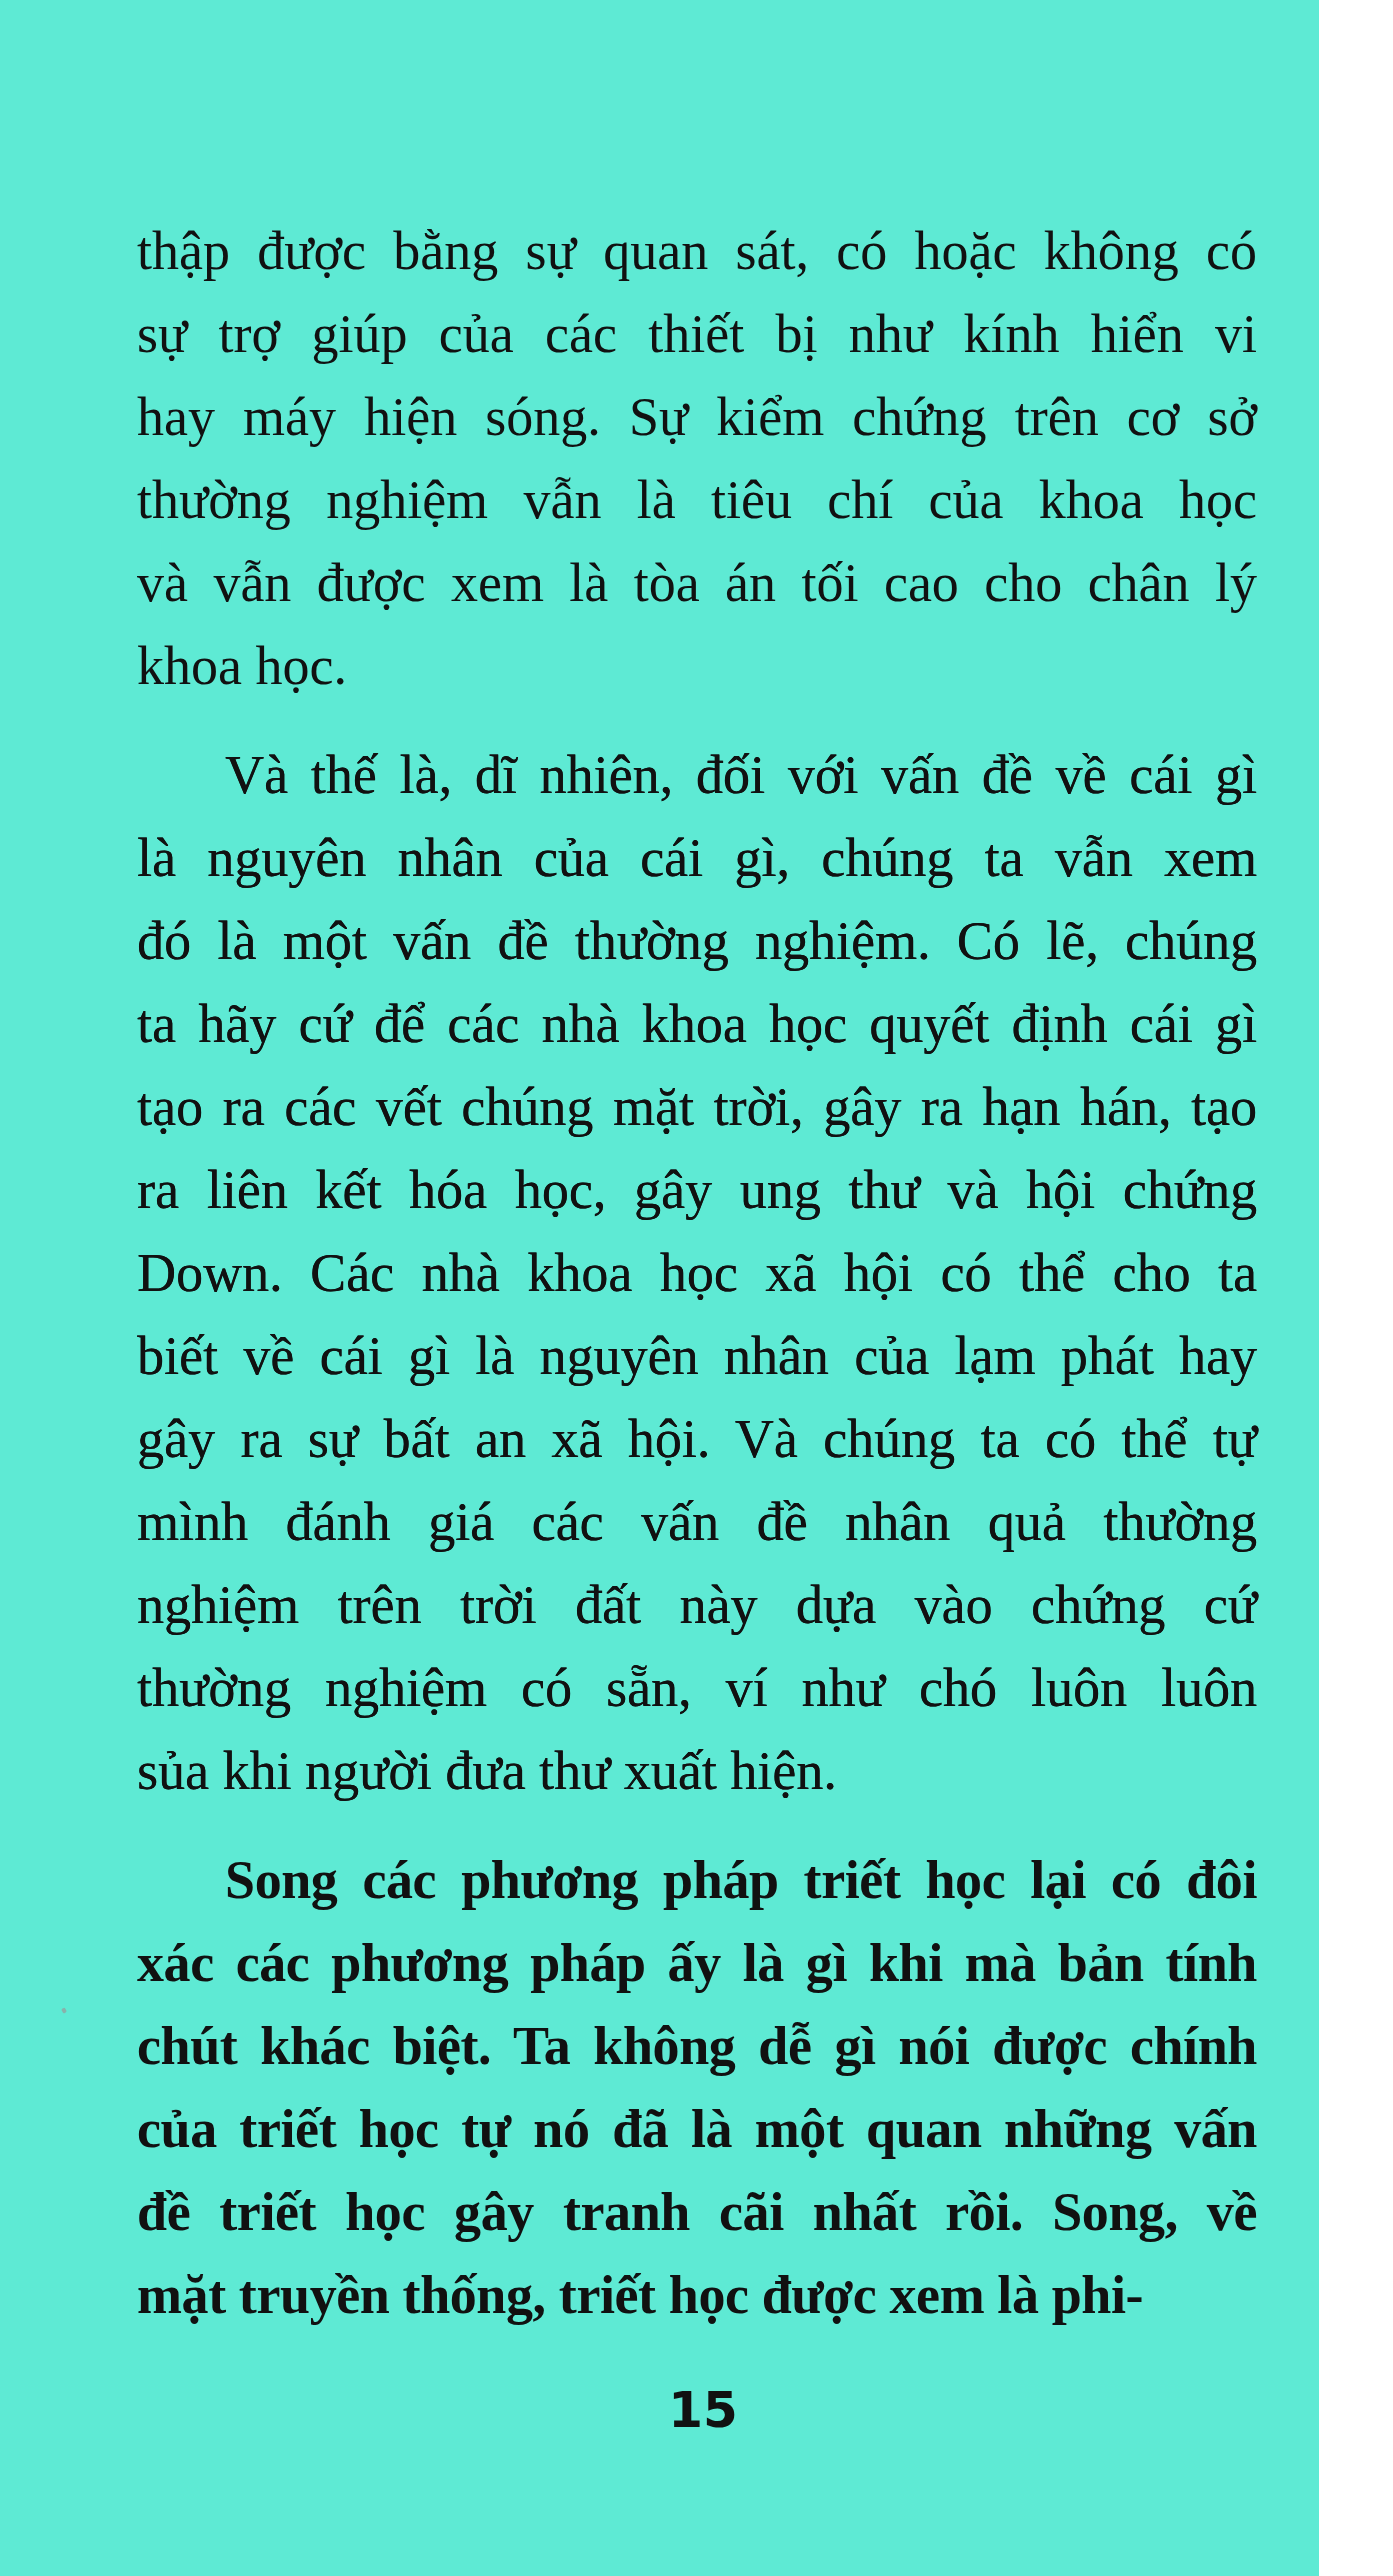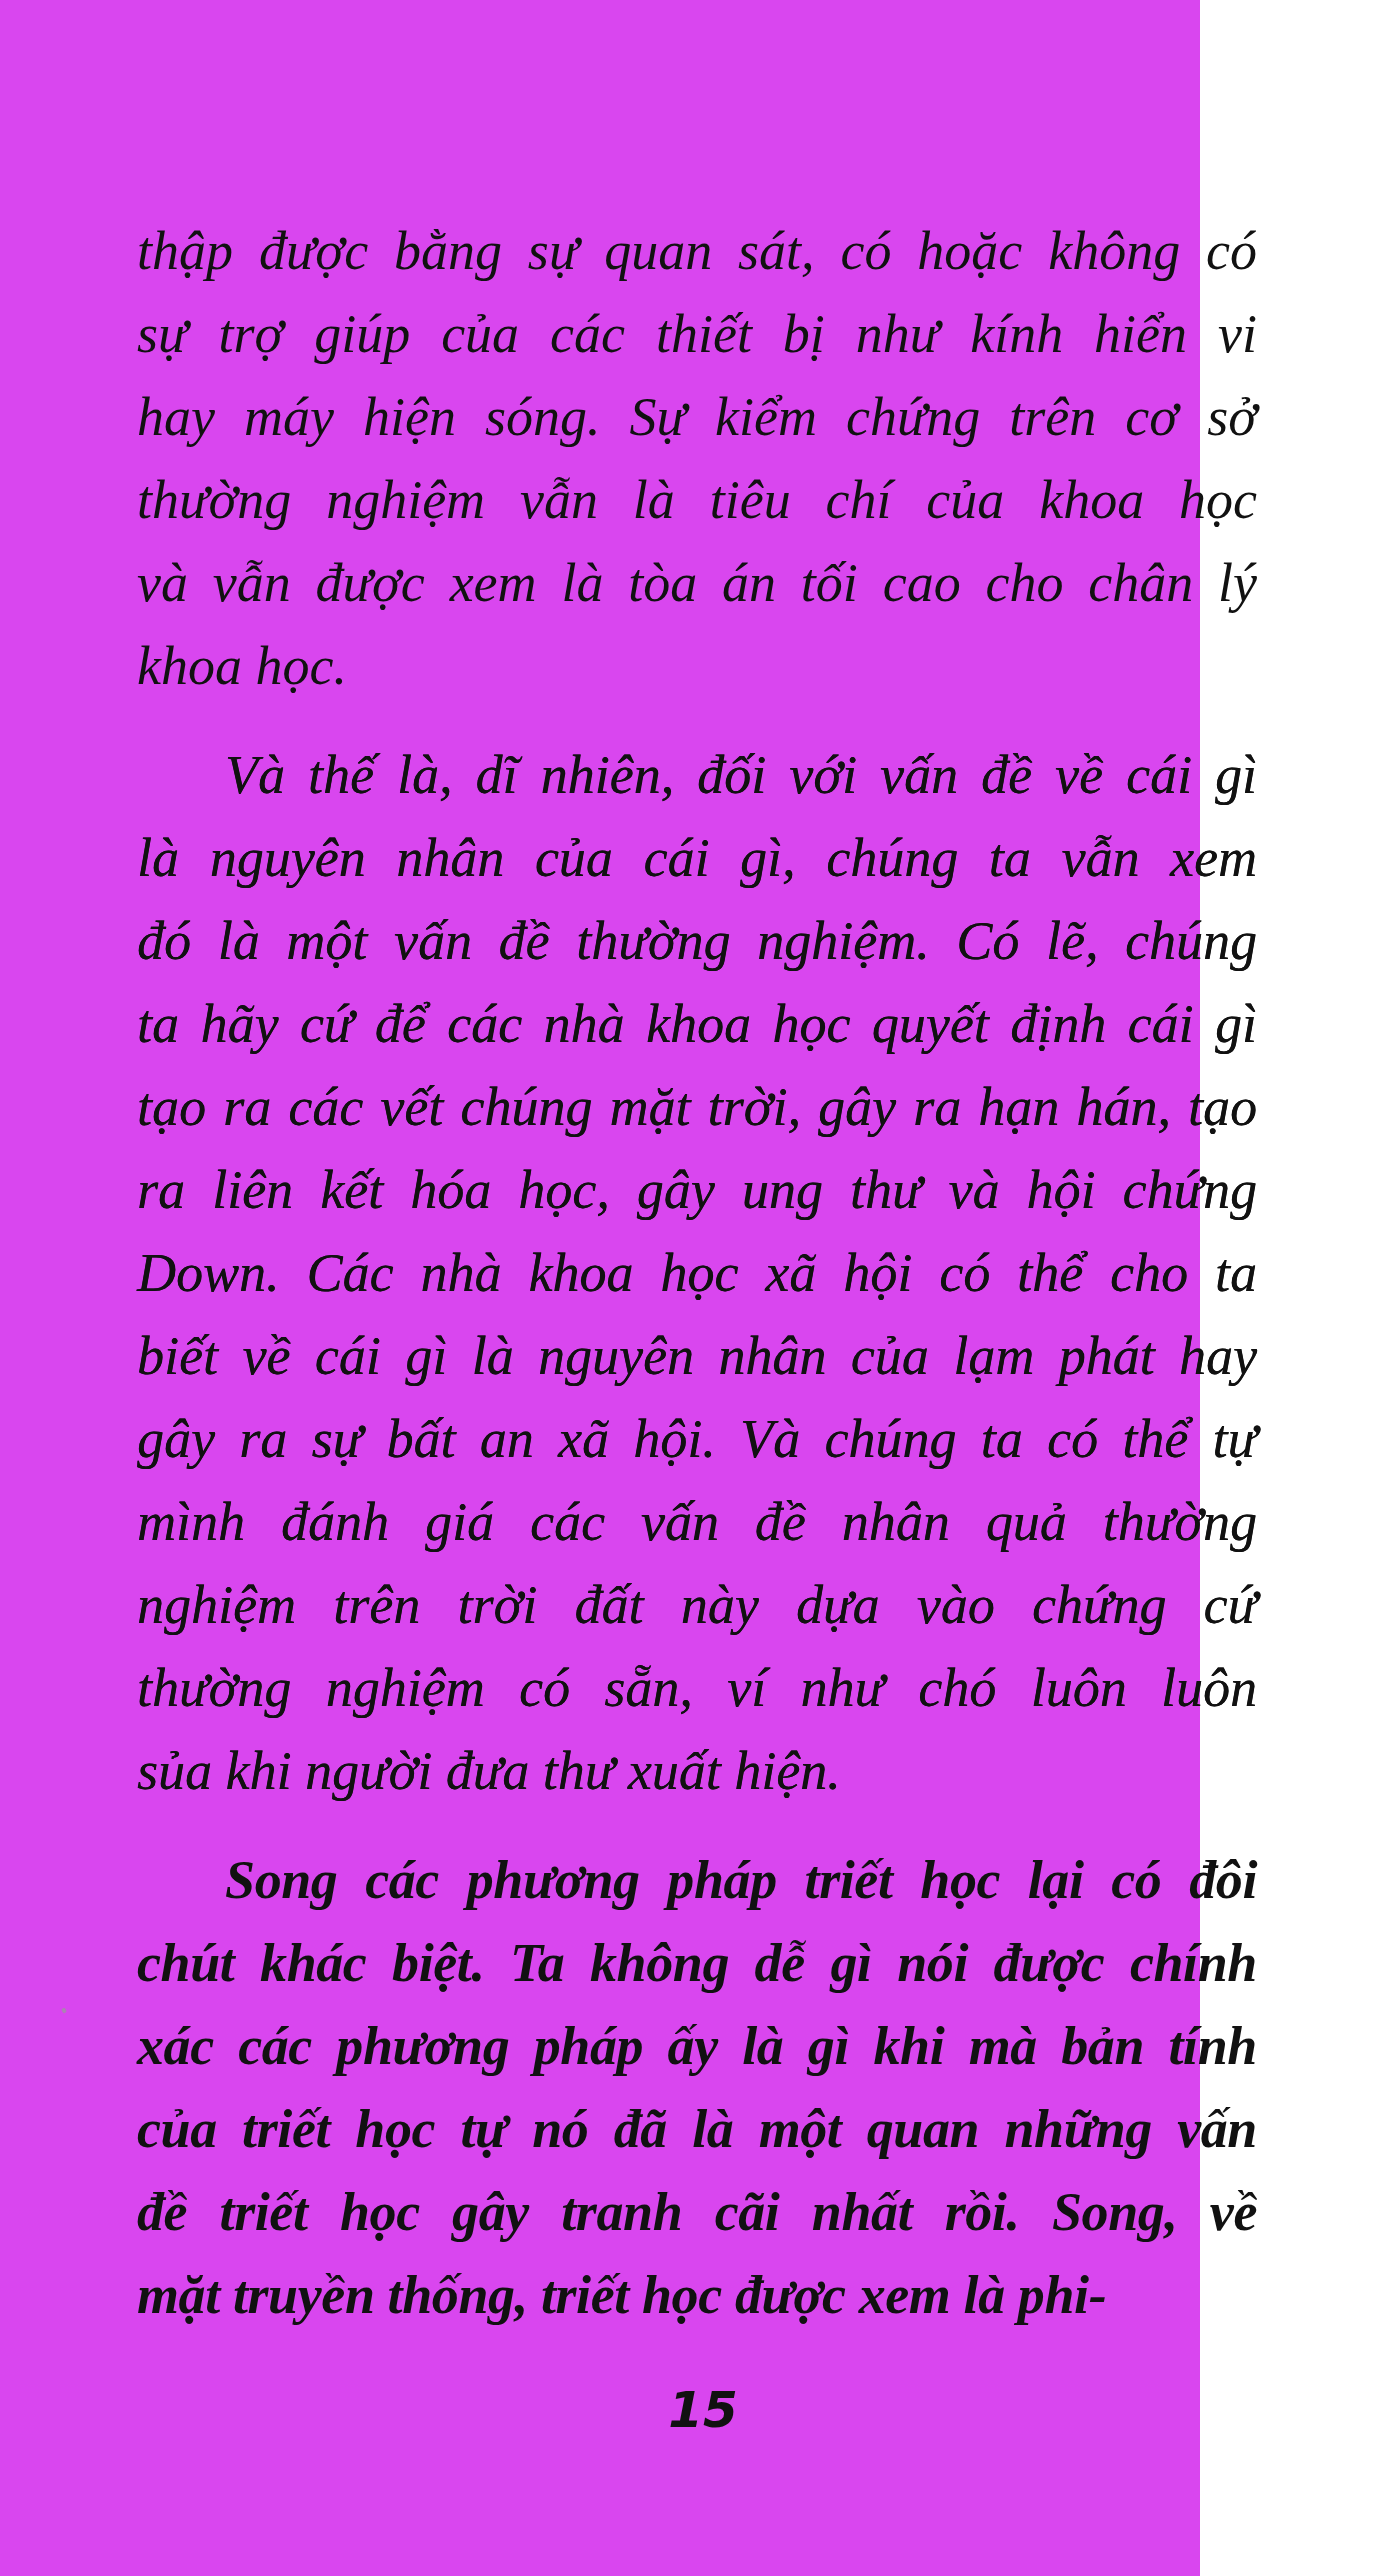--- a/index.html
+++ b/index.html
@@ -10,24 +10,23 @@
   body {
     width: 1394px;
     height: 2576px;
     position: relative;
     overflow: hidden;
   }
   .page {
     position: absolute;
     left: 0;
     top: 0;
-    width: 1200px;
+    width: 1319px;
     height: 2576px;
-    background: #d946ef;
-    font-style: italic;
+    background: #5eead4;
   }
   .text-block {
     position: absolute;
     left: 137px;
     top: 210px;
     width: 1120px;
     font-family: "Liberation Serif", "DejaVu Serif", serif;
     font-size: 54px;
     line-height: 83px;
     color: #111111;
@@ -111,22 +110,22 @@
       <span class="line">biết về cái gì là nguyên nhân của lạm phát hay</span>
       <span class="line">gây ra sự bất an xã hội. Và chúng ta có thể tự</span>
       <span class="line">mình đánh giá các vấn đề nhân quả thường</span>
       <span class="line">nghiệm trên trời đất này dựa vào chứng cứ</span>
       <span class="line">thường nghiệm có sẵn, ví như chó luôn luôn</span>
       <span class="line last">sủa khi người đưa thư xuất hiện.</span>
     </p>
 
     <p class="para bold-ink">
       <span class="line first">Song các phương pháp triết học lại có đôi</span>
+      <span class="line">xác các phương pháp ấy là gì khi mà bản tính</span>
       <span class="line">chút khác biệt. Ta không dễ gì nói được chính</span>
-      <span class="line">xác các phương pháp ấy là gì khi mà bản tính</span>
       <span class="line">của triết học tự nó đã là một quan những vấn</span>
       <span class="line">đề triết học gây tranh cãi nhất rồi. Song, về</span>
       <span class="line last">mặt truyền thống, triết học được xem là phi-</span>
     </p>
 
   </div>
 
   <div class="speck"></div>
 
   <div class="page-number">15</div>

